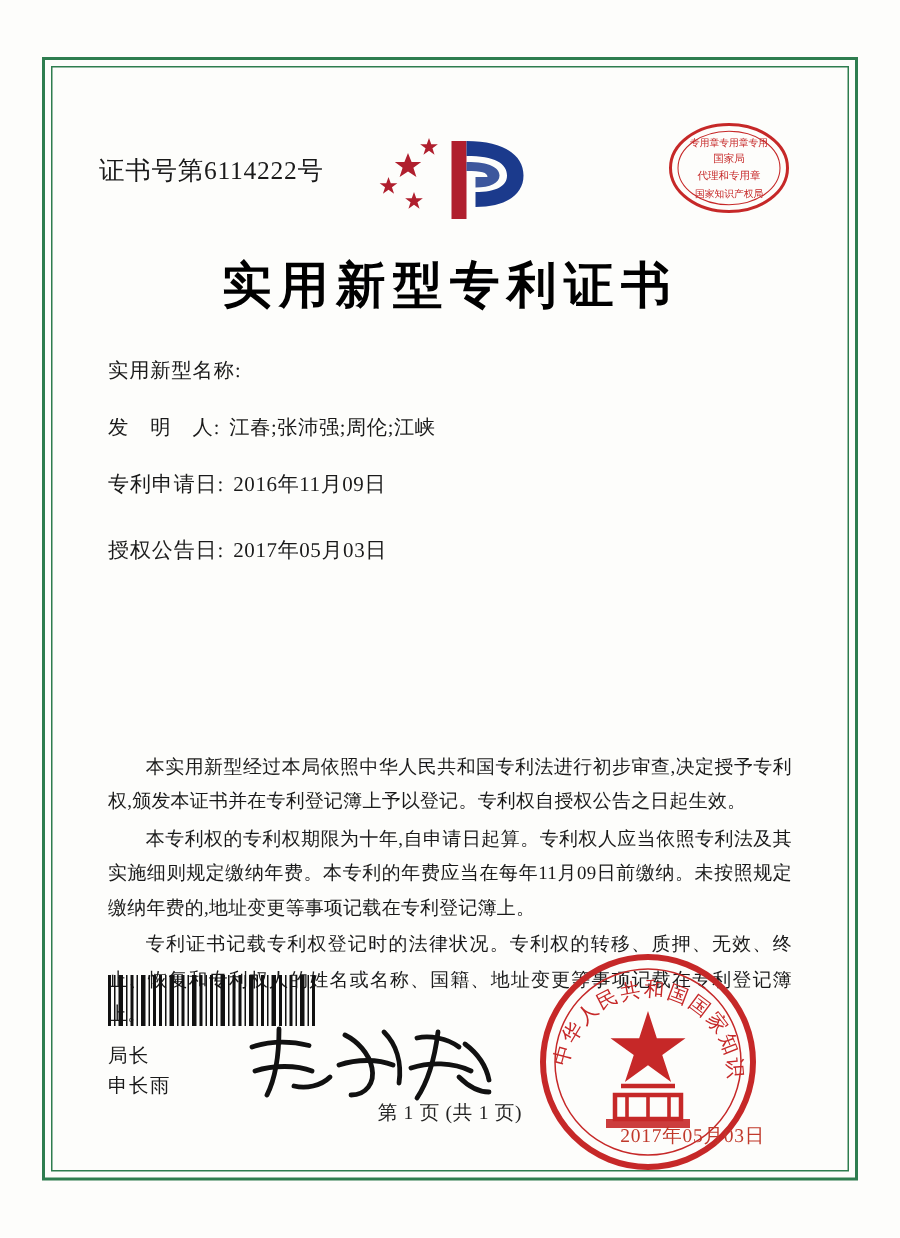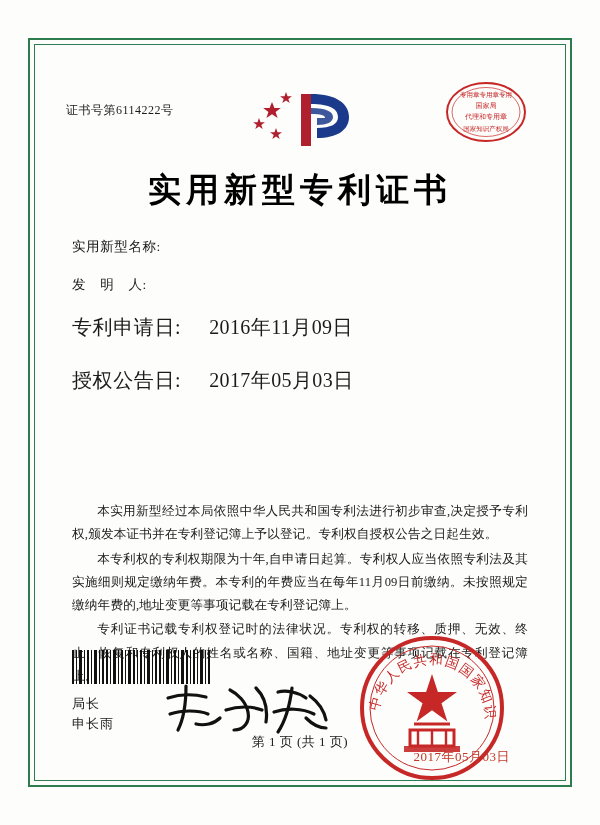--- a/index.html
+++ b/index.html
@@ -42,21 +42,21 @@
     left: 50px;
     top: 60px;
     right: 50px;
     bottom: 60px;
   }
   
   .cert-no {
     position: absolute;
     left: 16px;
     top: 42px;
-    font-size: 12px;
+    font-size: 17px;
     letter-spacing: 0.5px;
     color: #1a1a1a;
     text-align: center;
   }
   
   .logo {
     position: absolute;
     left: 50%;
     top: 28px;
     transform: translateX(-50%);
@@ -88,32 +88,31 @@
     left: 22px;
     right: 20px;
     top: 178px;
   }
   .field-row {
     display: flex;
     align-items: flex-start;
     margin-bottom: 20px;
     font-size: 13.5px;
     color: #1a1a1a;
-    gap: 22px;
   }
   .field-label {
     white-space: nowrap;
     letter-spacing: 0.6px;
   }
   .field-value {
     margin-left: 6px;
     letter-spacing: 0.4px;
   }
   .field-row.strong {
-    font-size: 20px;
+    font-size: 14px;
   }
   .gap-row {
     margin-bottom: 26px;
   }
   .body-text {
     position: absolute;
     left: 22px;
     right: 22px;
     top: 440px;
     font-size: 12.6px;
@@ -221,20 +220,21 @@
     </div>
 
     <div class="title">实用新型专利证书</div>
 
     <div class="fields">
       <div class="field-row">
         <span class="field-label">实用新型名称:</span>
       </div>
       <div class="field-row">
         <span class="field-label">发　明　人:</span>
+        <span class="field-value">江春;张沛强;周伦;江峡</span>
       </div>
       <div class="field-row strong gap-row">
         <span class="field-label">专利申请日:</span>
         <span class="field-value">2016年11月09日</span>
       </div>
       <div class="field-row strong">
         <span class="field-label">授权公告日:</span>
         <span class="field-value">2017年05月03日</span>
       </div>
     </div>

